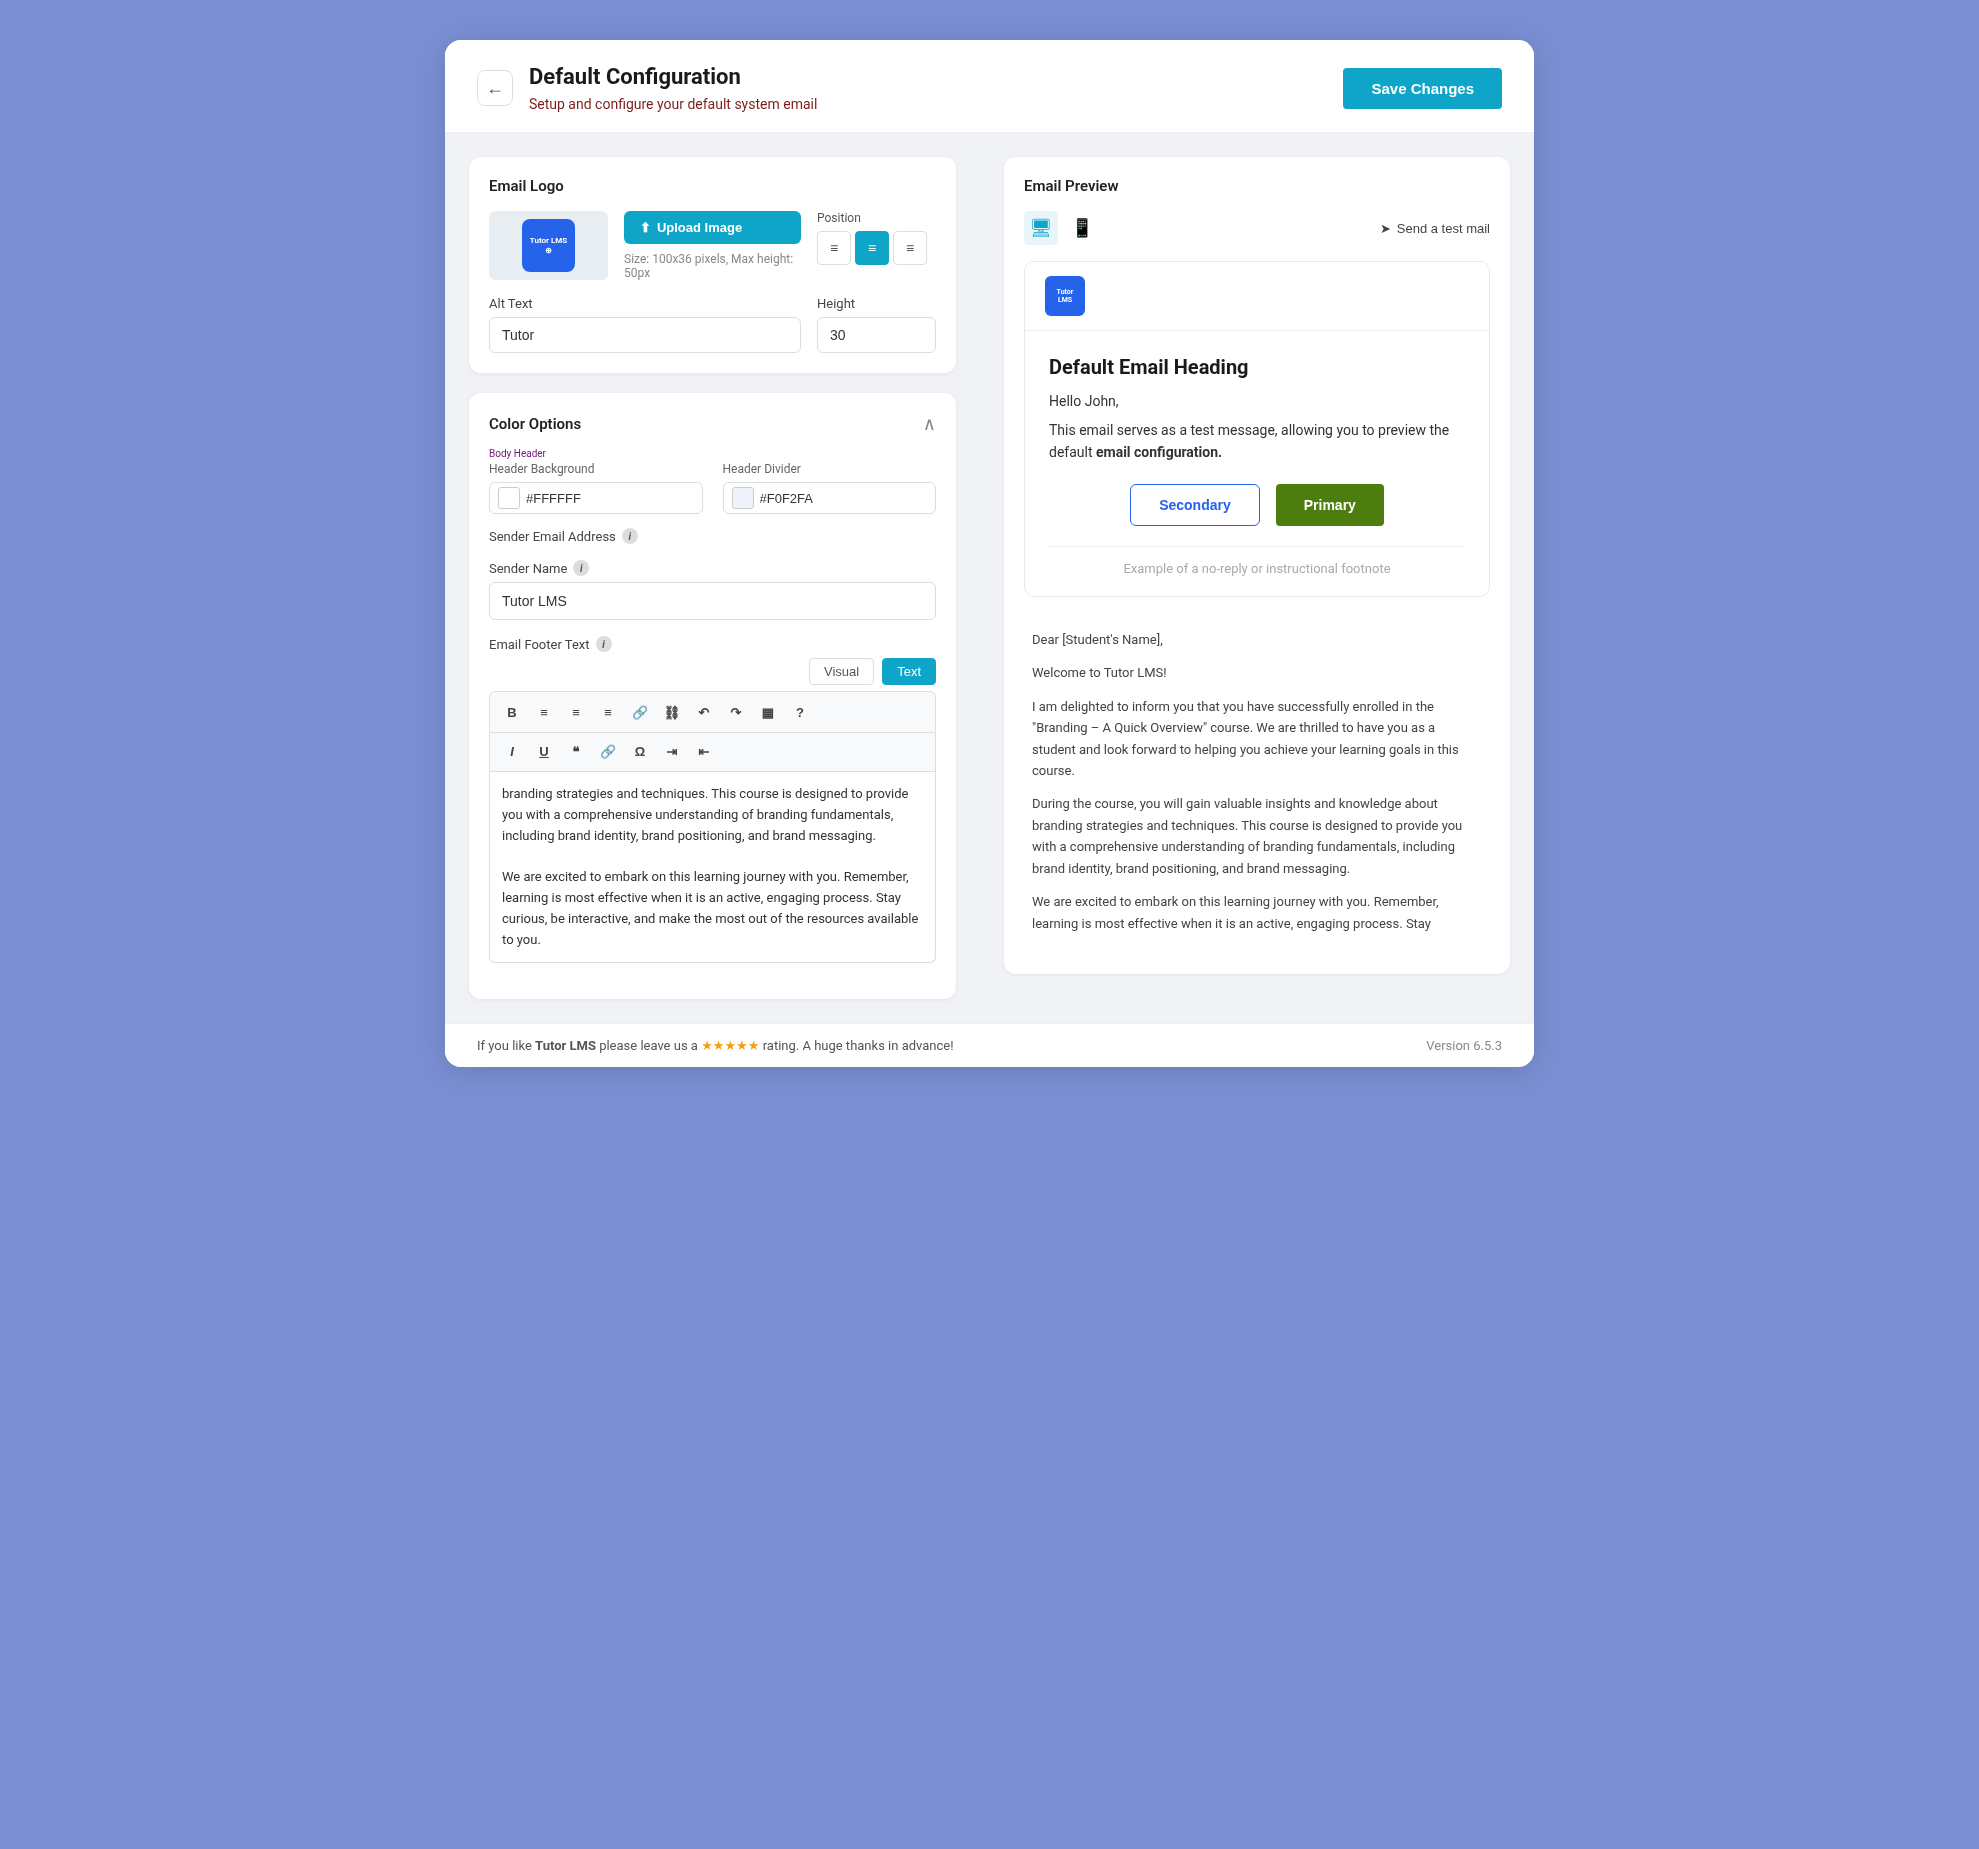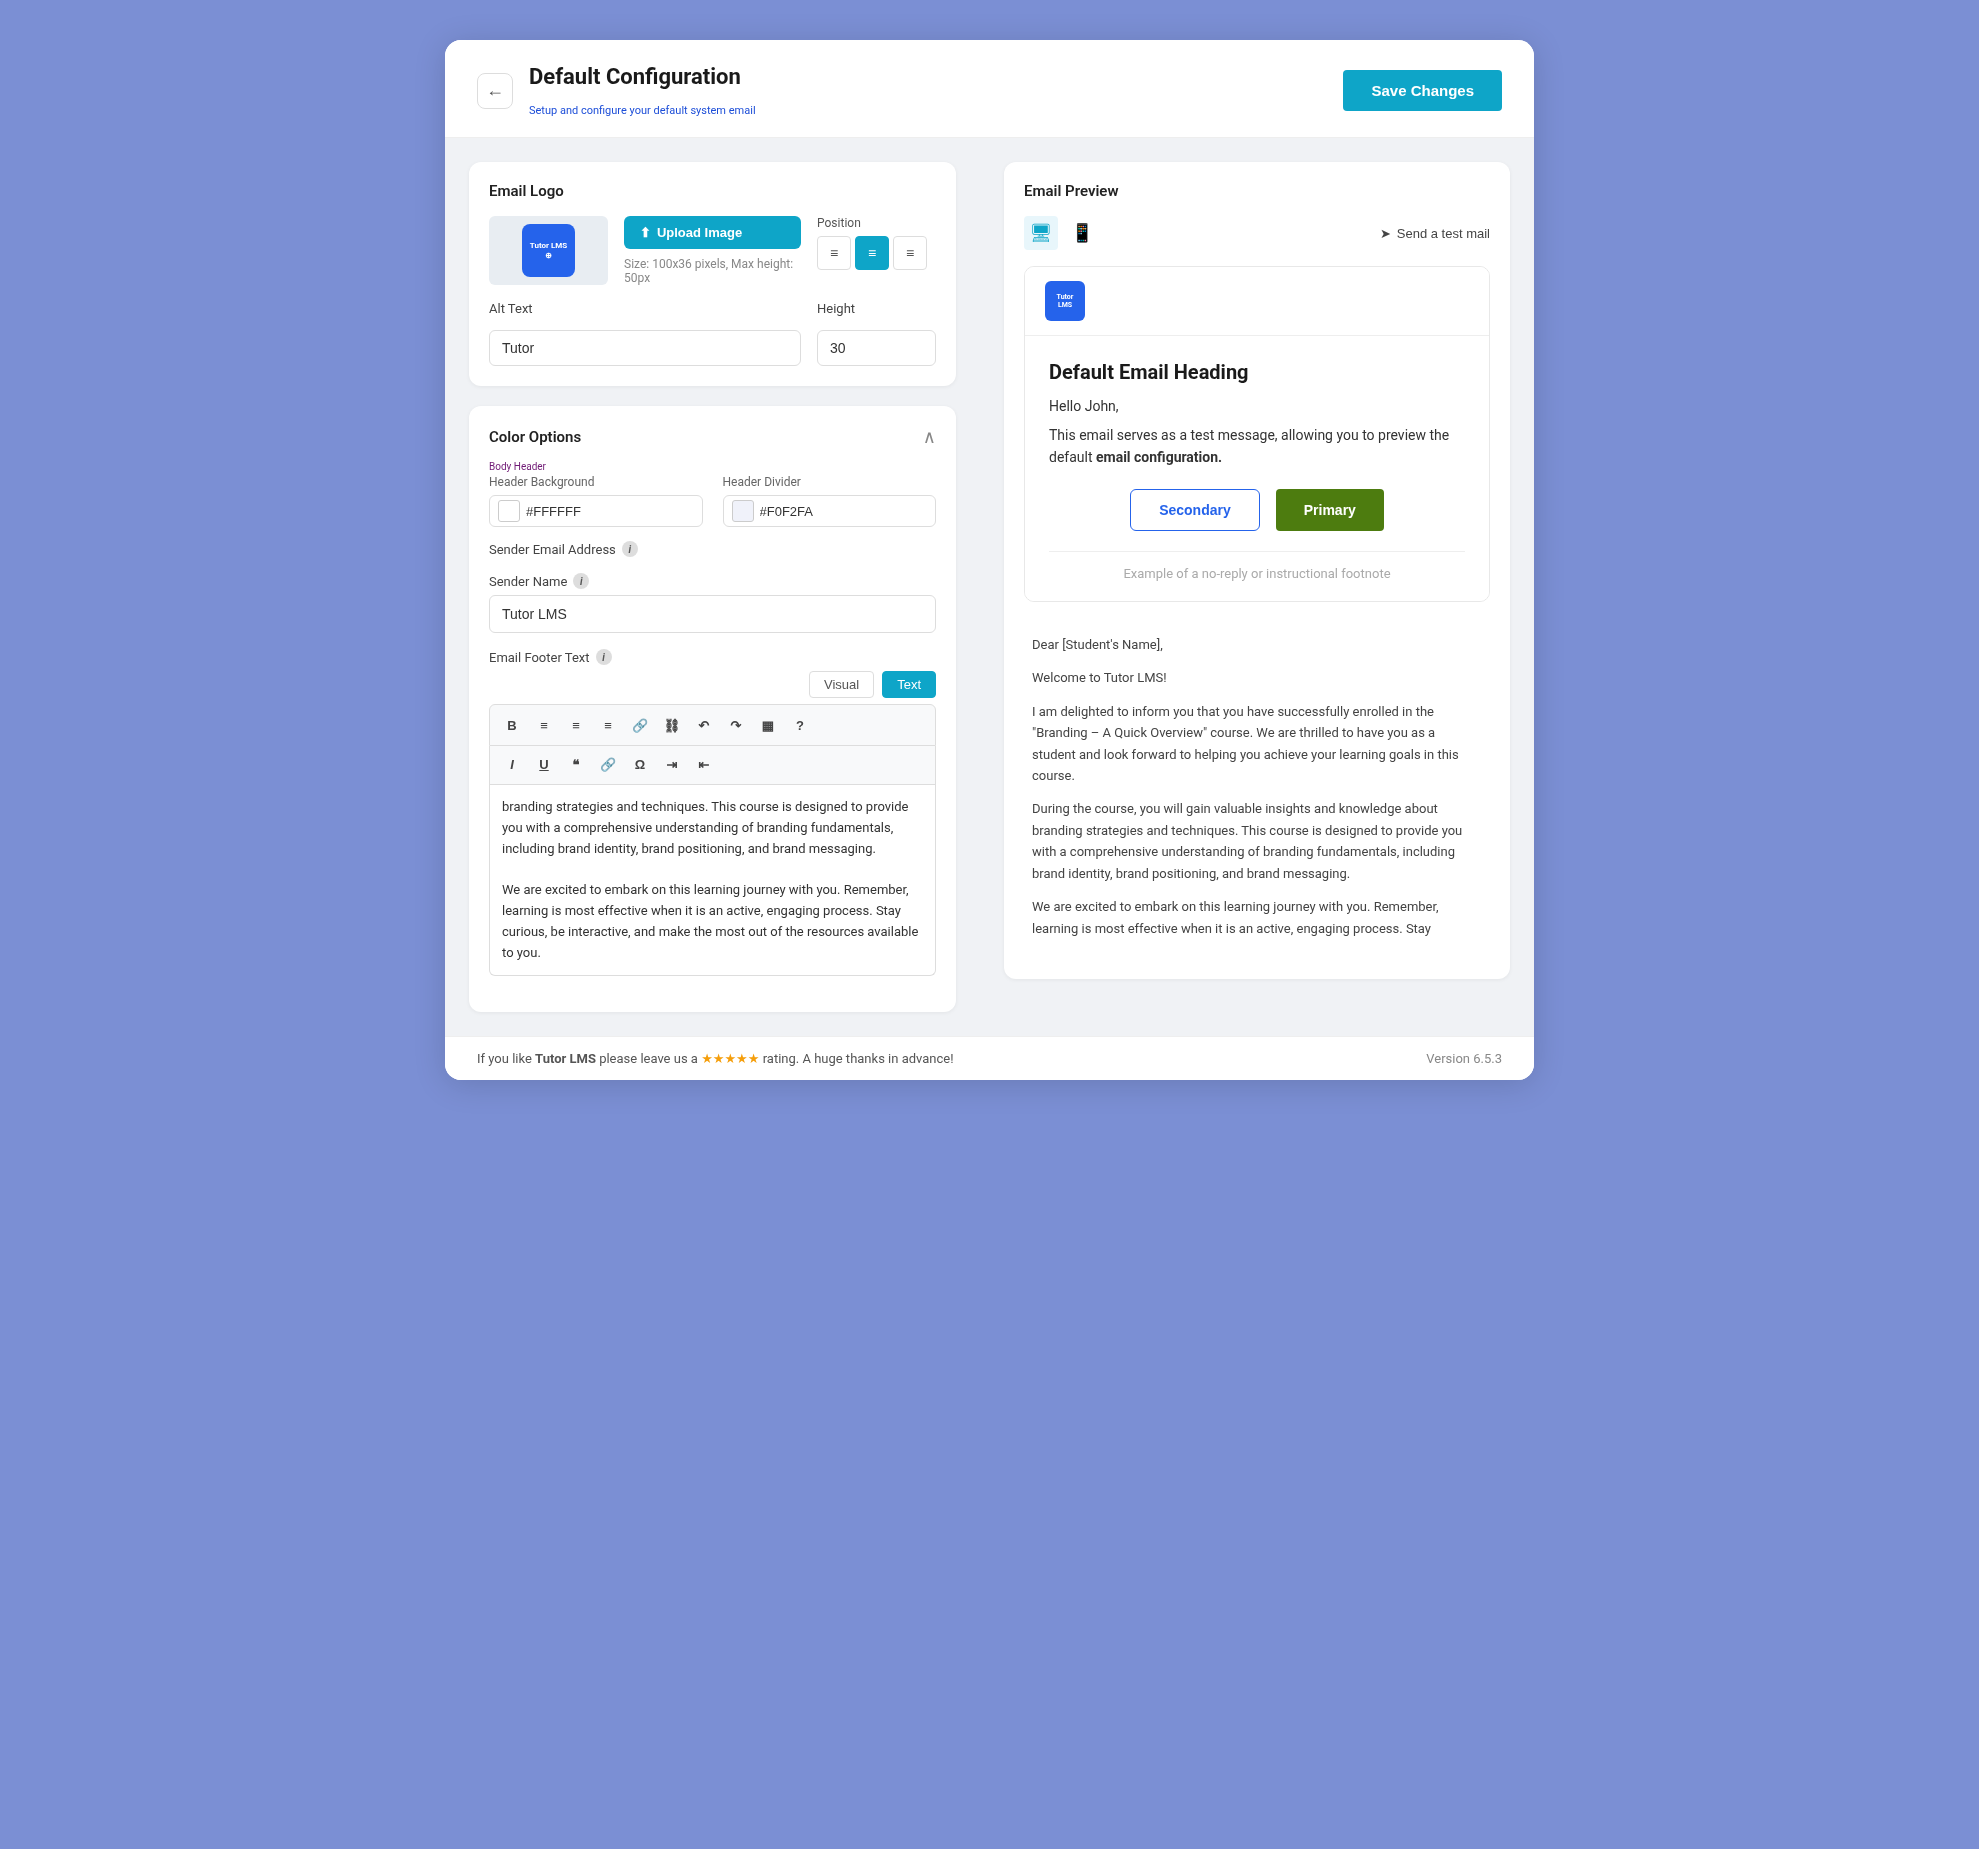--- a/index.html
+++ b/index.html
@@ -42,23 +42,23 @@
       cursor: pointer;
       font-size: 18px;
       color: #555;
     }
     .header-title-group h1 {
       font-size: 22px;
       font-weight: 700;
       color: #1a1a1a;
     }
     .header-title-group p {
-      font-size: 11px;
-      color: #1d4ed8;
-      margin-top: 15px;
+      font-size: 14px;
+      color: #7f1d1d;
+      margin-top: 7px;
     }
     .save-btn {
       background: #0ea5c8;
       color: #fff;
       border: none;
       border-radius: 4px;
       padding: 12px 28px;
       font-size: 15px;
       font-weight: 600;
       cursor: pointer;
@@ -179,21 +179,21 @@
       color: #fff;
     }
     .logo-fields {
       display: flex;
       gap: 16px;
       align-items: flex-end;
     }
     .field-group {
       display: flex;
       flex-direction: column;
-      gap: 14px;
+      gap: 6px;
       flex: 1;
     }
     .field-group label {
       font-size: 13px;
       color: #444;
     }
     .field-group input {
       border: 1px solid #ddd;
       border-radius: 6px;
       padding: 9px 12px;

